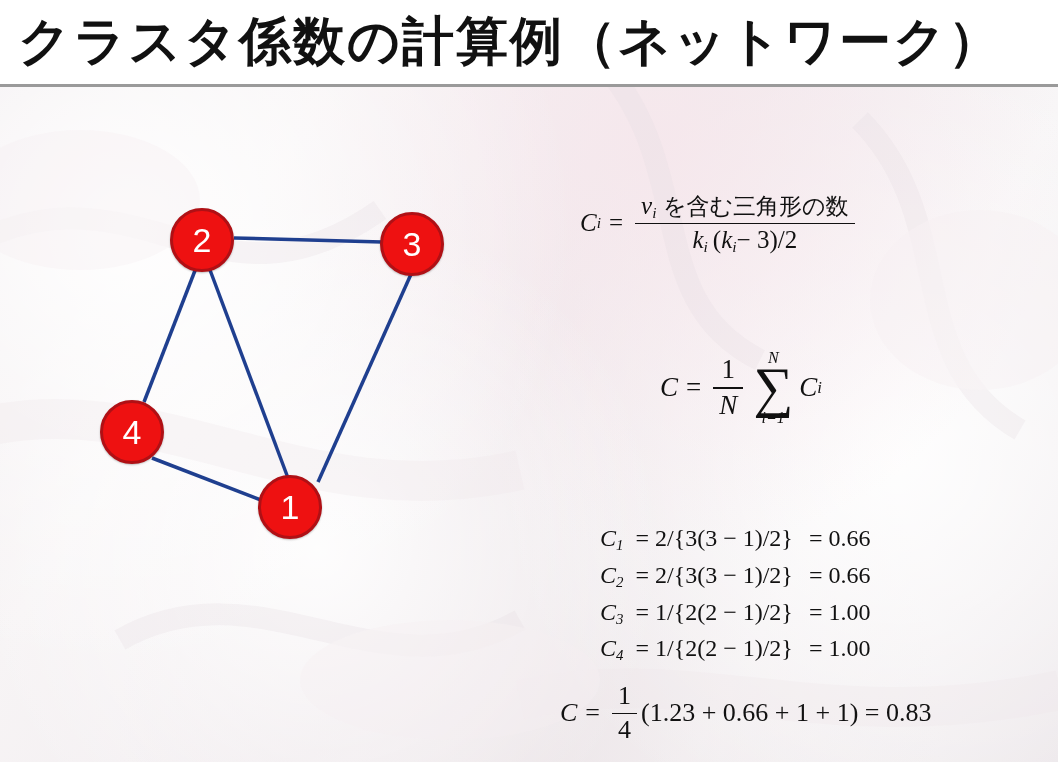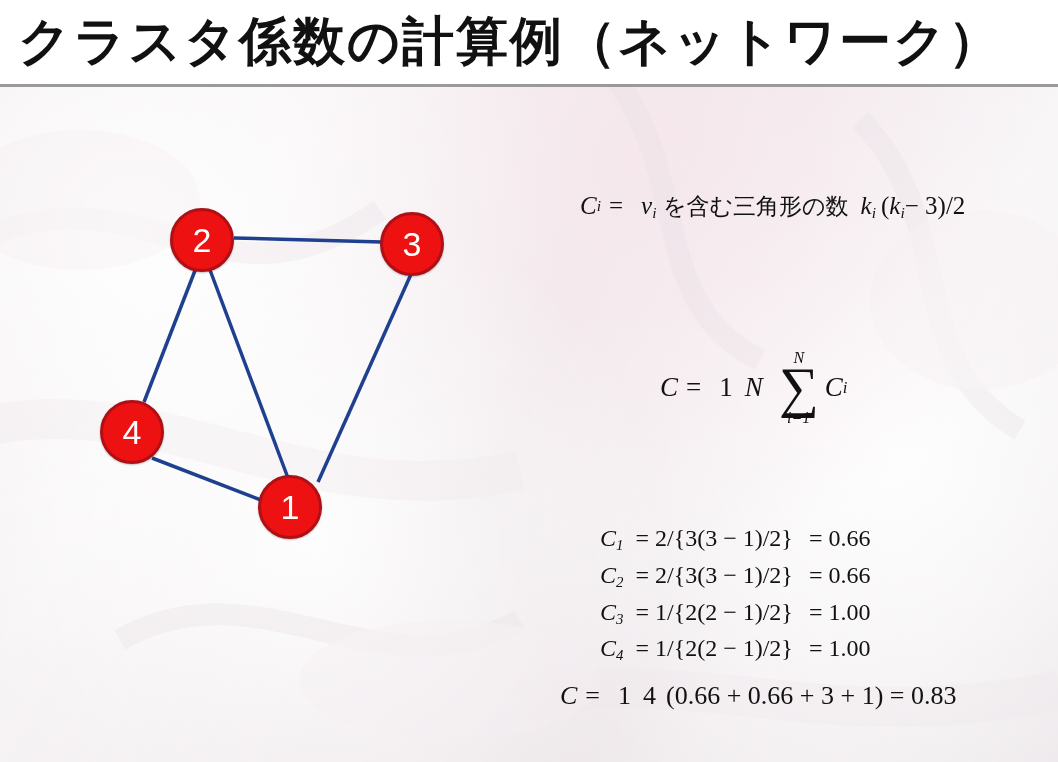--- a/index.html
+++ b/index.html
@@ -102,20 +102,21 @@
   .it { font-style: italic; }
   .sub {
     font-size: 0.62em;
     vertical-align: -0.28em;
     font-style: italic;
   }
 
   
   .frac {
     display: inline-flex;
+    flex-direction: column;
     align-items: center;
     vertical-align: middle;
     margin: 0 4px;
   }
   .frac .num, .frac .den {
     padding: 0 6px;
     line-height: 1.25;
     white-space: nowrap;
   }
   .frac .bar {
@@ -294,17 +295,17 @@
     </div>
 
     <div id="cavg" class="mathrow">
       <span class="it">C</span>
       <span style="margin:0 8px">=</span>
       <span class="frac">
         <span class="num">1</span>
         <span class="bar"></span>
         <span class="den">4</span>
       </span>
-      <span>(0.66 + 0.66 + 3 + 1) = 0.83</span>
+      <span>(1.23 + 0.66 + 1 + 1) = 0.83</span>
     </div>
 
   </div>
 </div>
 
 </body></html>

